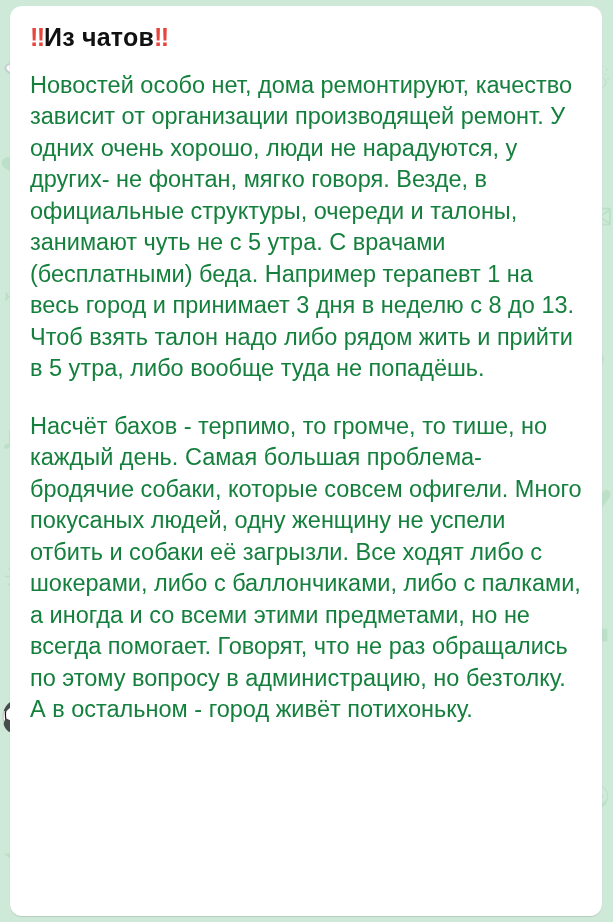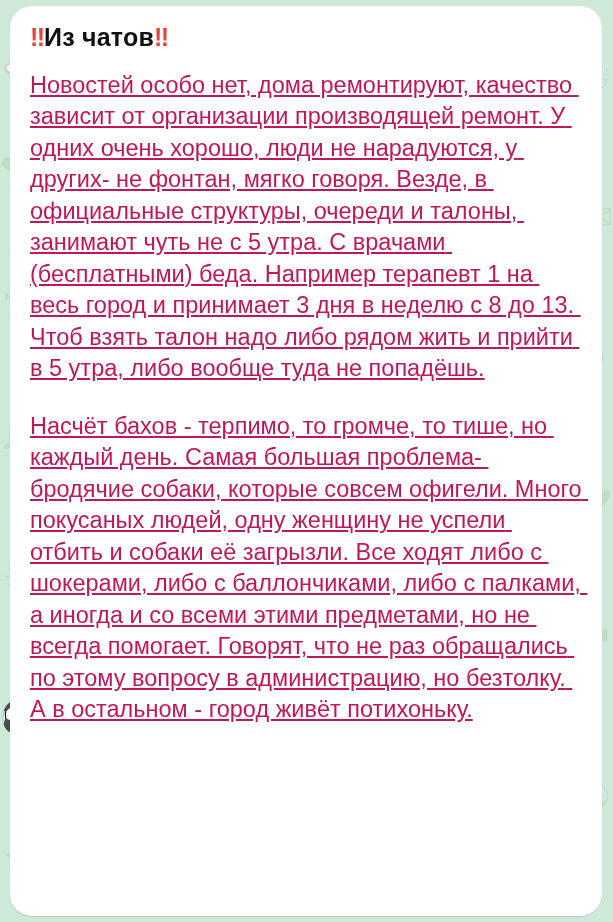--- a/index.html
+++ b/index.html
@@ -27,46 +27,45 @@
     line-height: 1;
     user-select: none;
   }
   .message-bubble {
     position: absolute;
     left: 10px;
     top: 6px;
     width: 592px;
     min-height: 910px;
     background: #ffffff;
-    border-radius: 22px;
+    border-radius: 12px;
     box-shadow: 0 1px 1px rgba(0,0,0,0.12);
     box-sizing: border-box;
     padding: 18px 20px 14px 20px;
   }
   .msg-title {
     font-size: 25px;
     font-weight: bold;
     color: #111111;
     margin: 0 0 18px 0;
     line-height: 1.1;
     letter-spacing: 0.2px;
   }
   .bangs {
     color: #e8453c;
     font-weight: bold;
     letter-spacing: -1px;
   }
   .msg-paragraph {
     font-size: 23.5px;
     line-height: 31.5px;
-    color: #be185d;
+    color: #15803d;
     margin: 0 0 26px 0;
     white-space: pre-wrap;
     word-break: normal;
-    text-decoration: underline;
   }
   .msg-paragraph:last-of-type {
     margin-bottom: 12px;
   }
 </style>
 </head>
 <body>
 
 <div class="wallpaper">
   <span class="doodle" style="left:2px; top:40px;">☕</span>

